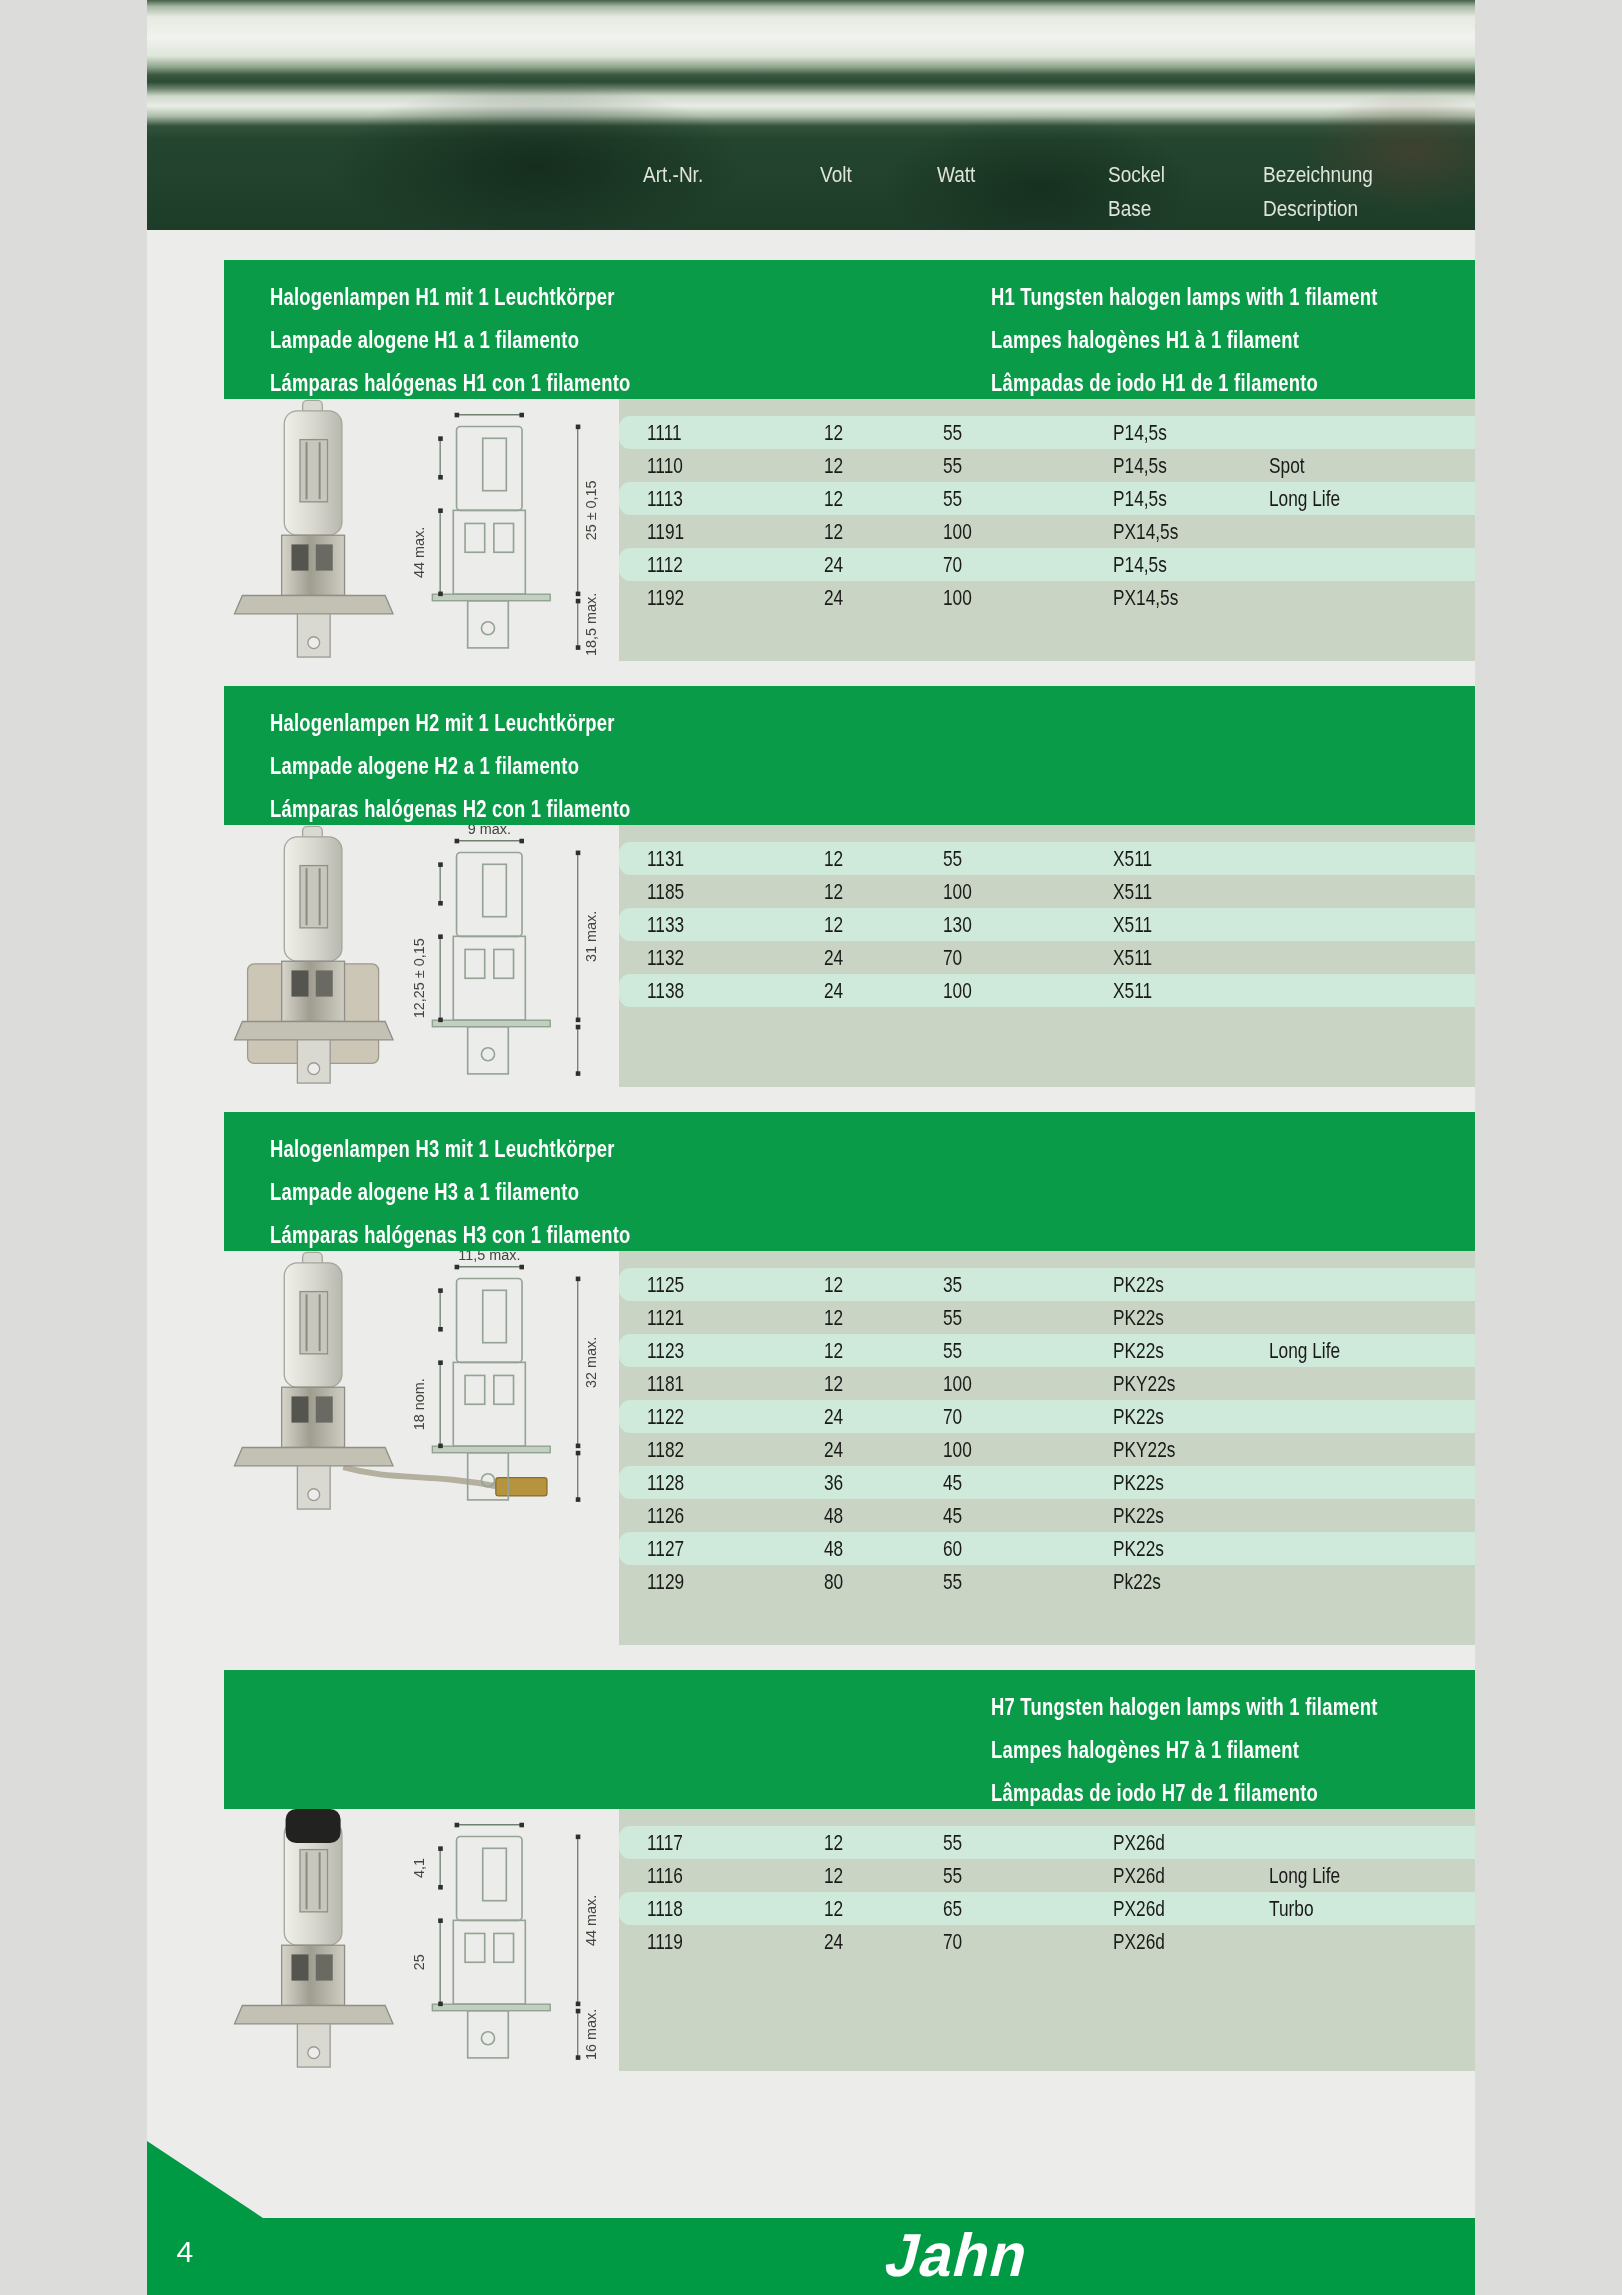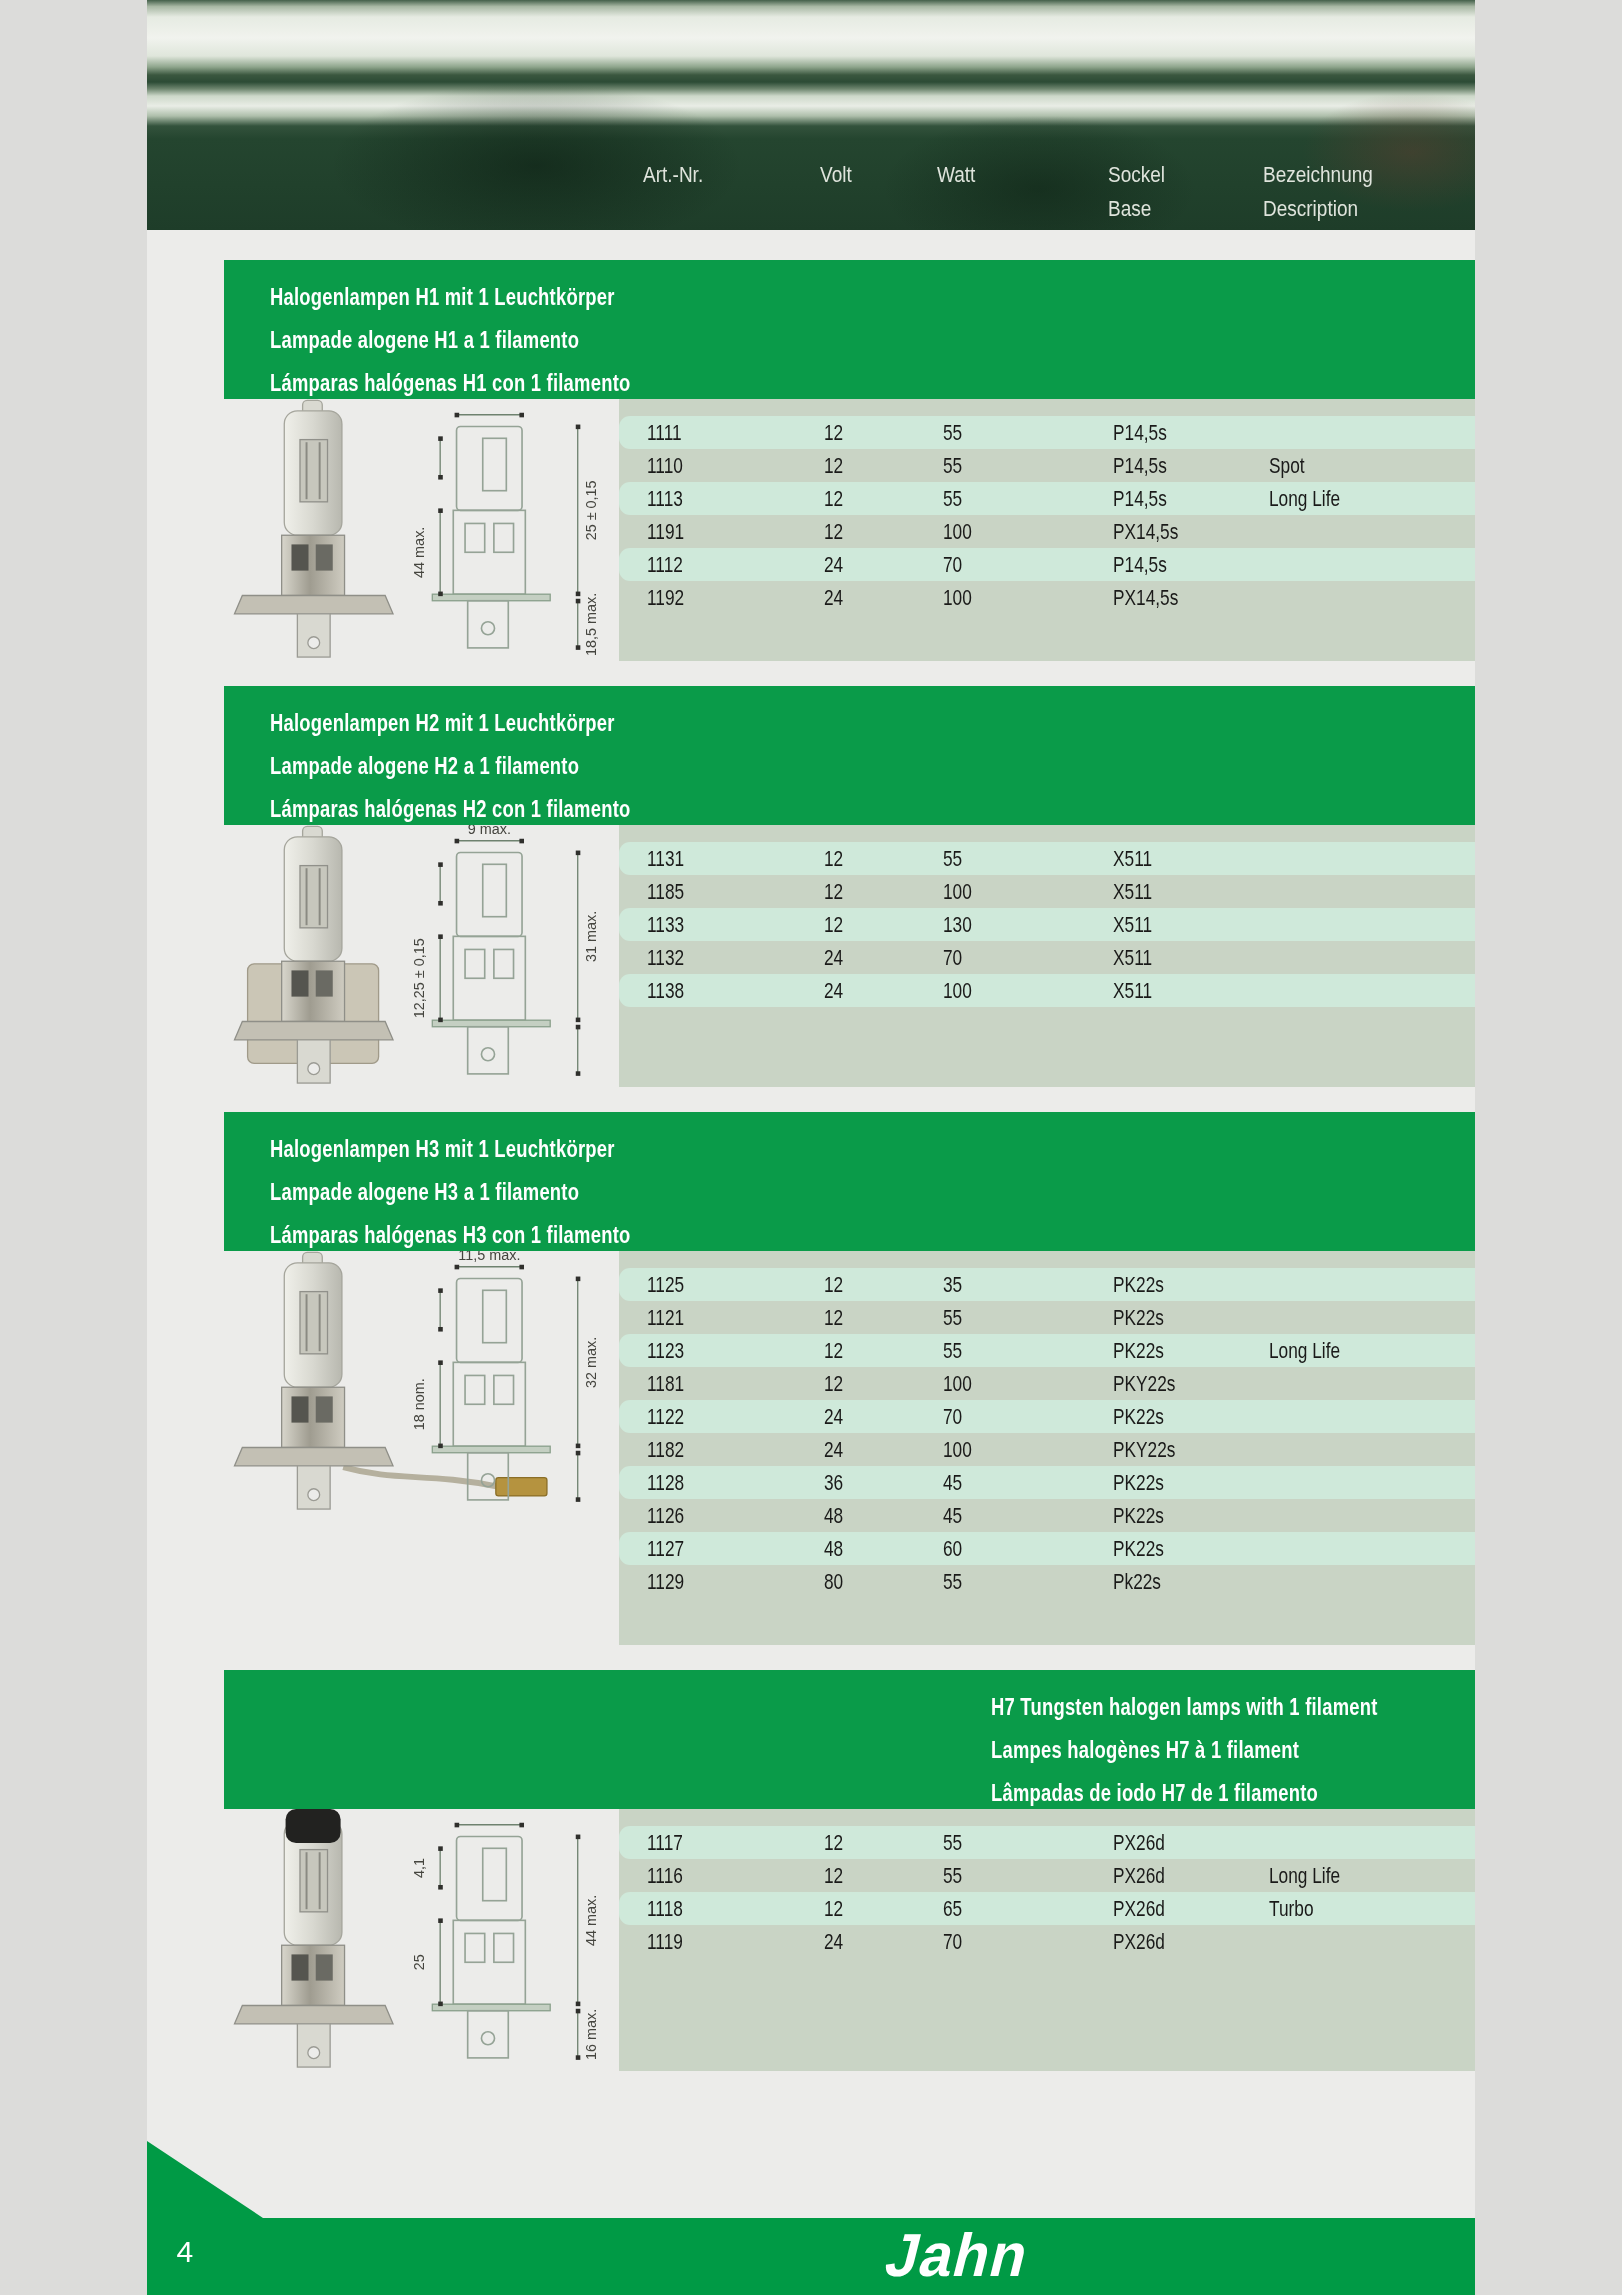--- a/index.html
+++ b/index.html
@@ -120,20 +120,25 @@
     </div>
   </div>
 
   <div id="sections">
   <section class="section variant-h1">
     <div class="sec-header">
       <div class="titles titles-left">
         <div class="title-line">Halogenlampen H1 mit 1 Leuchtkörper</div>
         <div class="title-line">Lampade alogene H1 a 1 filamento</div>
         <div class="title-line">Lámparas halógenas H1 con 1 filamento</div>
+      </div>
+      <div class="titles titles-right">
+        <div class="title-line">H1 Tungsten halogen lamps with 1 filament</div>
+        <div class="title-line">Lampes halogènes H1 à 1 filament</div>
+        <div class="title-line">Lâmpadas de iodo H1 de 1 filamento</div>
       </div>
     </div>
     <div class="sec-content">
       <div class="img-zone">
         <svg width="395" height="262" viewBox="0 0 603 400">
           <defs>
             <linearGradient id="gGlass" x1="0" y1="0" x2="1" y2="0">
               <stop offset="0" stop-color="#f0f0ea"></stop>
                   <stop offset=".5" stop-color="#d8d8d0"></stop>
                   <stop offset="1" stop-color="#b8b8af"></stop>

